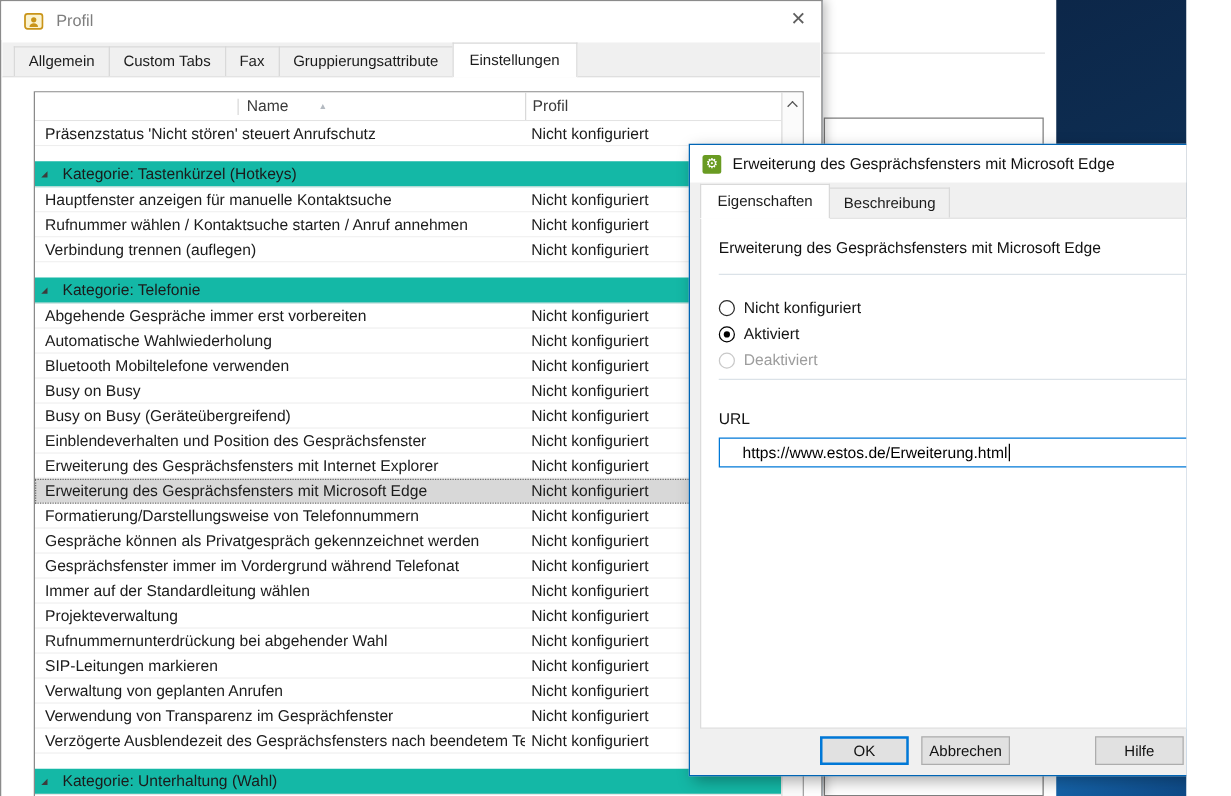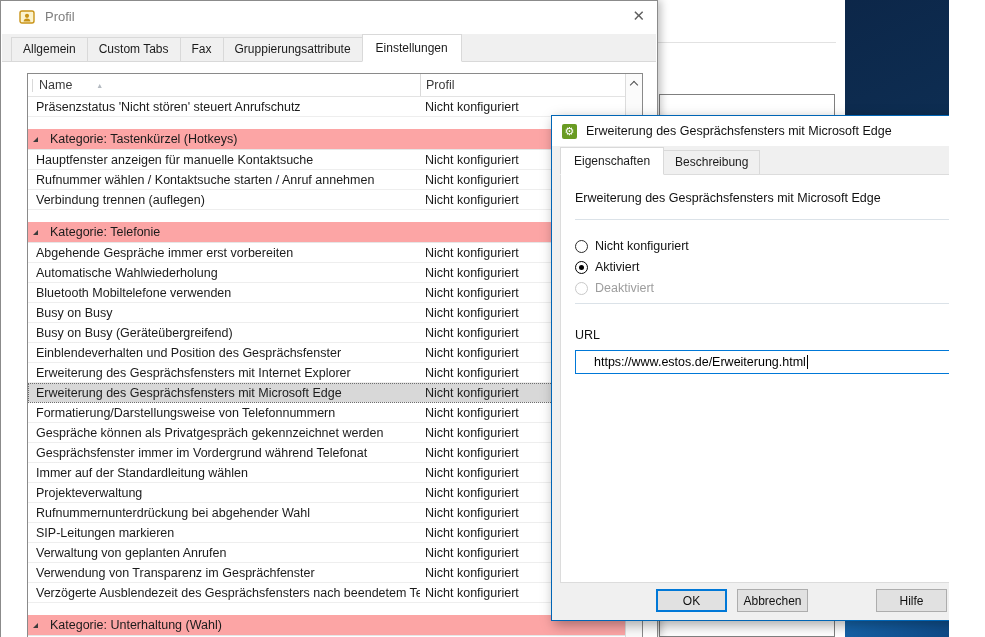--- a/index.html
+++ b/index.html
@@ -27,31 +27,31 @@
   .tab.active { background:#fff; padding:6px 13px 6px; margin-bottom:-1px; border-bottom:1px solid #fff; position:relative; z-index:2; }
   .pw-page { position:absolute; left:1px; right:1px; top:61px; bottom:0; background:#fff; }
 
   
   .list { position:absolute; left:25px; top:11px; width:616px; height:580px; border:1px solid #8a8a8a; background:#fff; }
   .list-scrollbar { position:absolute; right:0; top:0; bottom:0; width:17px; border-left:1px solid #dcdcdc; background:#fbfbfb; z-index:1; }
   .sb-up { height:18px; display:flex; align-items:center; justify-content:center; }
   .sb-chevron { width:6px; height:6px; border-top:1px solid #4f4f4f; border-right:1px solid #4f4f4f;
     transform:rotate(-45deg); margin-top:3px; }
   .list-header { display:flex; height:23px; margin-right:17px; border-bottom:1px solid #e3e3e3; background:#fff; }
-  .hc-name { width:392px; display:flex; align-items:center; padding-left:4px; font-size:12.5px; color:#3a3a3a; }
+  .hc-name { width:392px; display:flex; align-items:center; padding-left:4px; font-size:12.5px; color:#3a3a3a;justify-content:center; }
   .hc-name .grip { width:1px; height:13px; background:#d9d9d9; margin-right:6px; }
   .sort-arrow { font-size:7px; color:#b4bac1; margin-left:24px; }
   .hc-status { flex:1; display:flex; align-items:center; border-left:1px solid #d9d9d9; padding-left:5px; font-size:12.5px; color:#3a3a3a; }
   .list-body { margin-right:17px; }
   .row-item { display:flex; align-items:center; height:20px; border-bottom:1px solid #eeeeee; font-size:12.5px; color:#1b1b1b; background:#fff; }
   .row-item.selected { background:#d8d8d8; outline:1px dotted #6e6e6e; outline-offset:-1px; }
   .cell-name { width:392px; padding-left:8px; white-space:nowrap; overflow:hidden; }
   .cell-status { flex:1; padding-left:5px; white-space:nowrap; overflow:hidden; }
   .row-gap { height:12px; background:#fff; }
-  .row-category { display:flex; align-items:center; height:21px; background:#fca5a5; border-bottom:1px solid #e6e6e6;
+  .row-category { display:flex; align-items:center; height:21px; background:#14b8a6; border-bottom:1px solid #e6e6e6;
     font-size:12.5px; color:#1b1b1b; }
   .cat-tri { margin-left:5px; width:0; height:0; border-bottom:5px solid #3c3c3c; border-left:5px solid transparent; }
   .cat-label { margin-left:12px; white-space:nowrap; }
 
   
   .settings-dialog { position:absolute; left:551px; top:115px; width:425px; height:506px; background:#f0f0f0;
     border:1px solid #0065b5; box-shadow:3px 4px 12px rgba(0,0,0,.35); z-index:5; }
   .sd-titlebar { height:30px; background:#fff; display:flex; align-items:center; padding:0 10px; }
   .gear-icon { width:15px; height:15px; background:#699b22; border-radius:2px; color:#fff; font-size:11px;
     line-height:15px; text-align:center; flex:none; }

